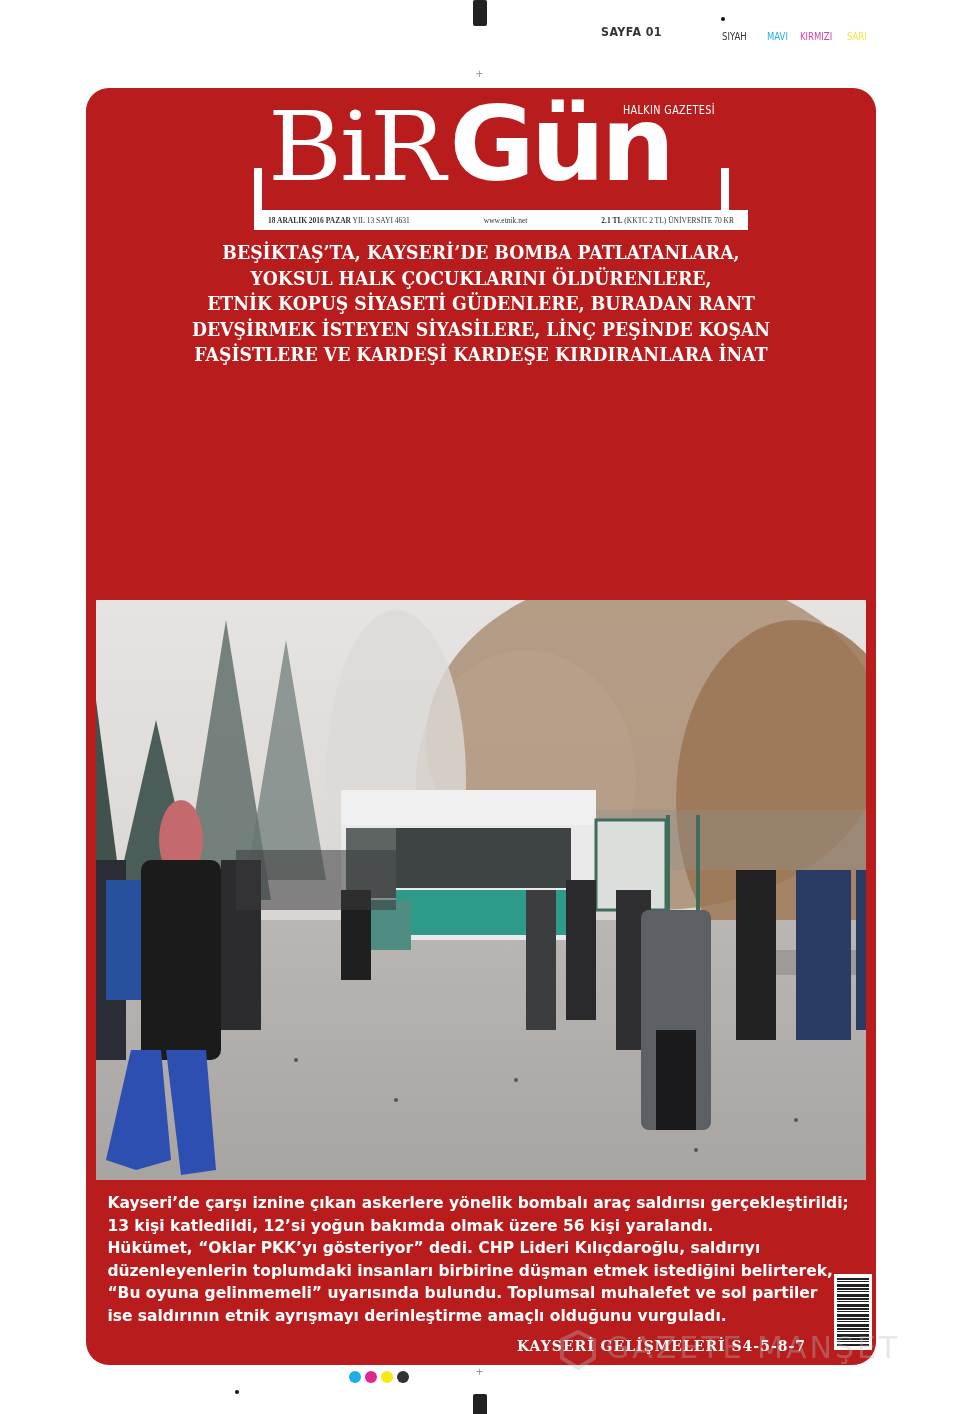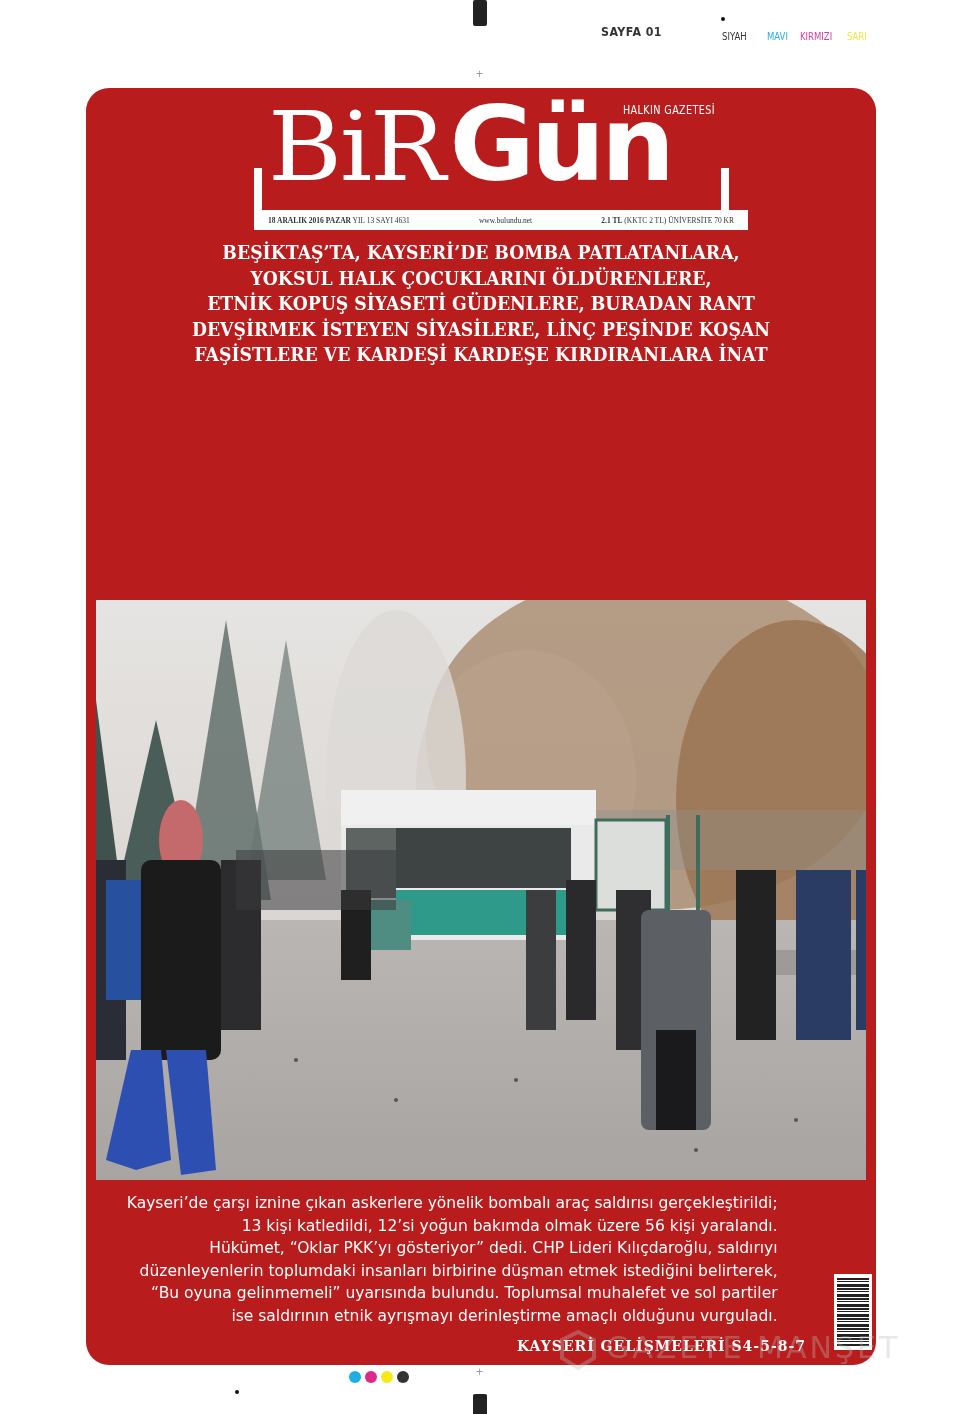--- a/index.html
+++ b/index.html
@@ -42,21 +42,21 @@
   .kicker div { white-space: nowrap; transform: scaleX(0.96); }
 
   
   .headline { position: absolute; left: 0; top: 290px; width: 790px; text-align: center; color: #fff; font-family: "DejaVu Serif", serif; font-weight: bold; font-size: 82px; line-height: 95px; letter-spacing: -2px; }
   .headline div { white-space: nowrap; }
 
   
   .photo { position: absolute; left: 10px; top: 512px; width: 770px; height: 580px; overflow: hidden; }
 
   
-  .summary { position: absolute; left: 0; top: 1104px; width: 713px; text-align: right; color: #fff; font-family: "DejaVu Sans", sans-serif; font-size: 16.5px; line-height: 22.5px; }
+  .summary { position: absolute; left: 0; top: 1104px; width: 713px; text-align: left; color: #fff; font-family: "DejaVu Sans", sans-serif; font-size: 16.5px; line-height: 22.5px; font-weight: bold; }
   .summary div { white-space: nowrap; transform: scaleX(0.94); }
 
   .footer-ref { position: absolute; right: 70px; top: 1250px; color: #fff; font-family: "DejaVu Serif", serif; font-weight: bold; font-size: 14px; letter-spacing: 1px; }
 
   .barcode { position: absolute; left: 748px; top: 1186px; width: 38px; height: 76px; background: #fff; padding: 4px 3px; }
   .barcode-lines { width: 100%; height: 100%; background: repeating-linear-gradient(180deg, #222 0 2px, #fff 2px 3px, #222 3px 4px, #fff 4px 6px, #222 6px 9px, #fff 9px 10px); }
 
   .watermark { position: absolute; left: 558px; top: 1330px; display: flex; align-items: flex-start; gap: 8px; opacity: 0.35; }
   .watermark-text { font-family: "DejaVu Sans", sans-serif; font-size: 30px; color: #bbb; letter-spacing: 3px; }
 </style>
@@ -77,21 +77,21 @@
   <div class="masthead">
     <div class="bracket"></div>
     <div class="logo">
       <span class="logo-bir">BiR</span><span class="logo-gun">Gün</span>
     </div>
     <div class="halkin">HALKIN GAZETESİ</div>
   </div>
 
   <div class="infobar">
     <span><b>18 ARALIK 2016 PAZAR</b> <span>YIL 13 SAYI 4631</span></span>
-    <span>www.bulundu.net</span>
+    <span>www.etnik.net</span>
     <span><b>2.1 TL</b> <span>(KKTC 2 TL) ÜNİVERSİTE 70 KR</span></span>
   </div>
 
   <div class="kicker">
     <div>BEŞİKTAŞ’TA, KAYSERİ’DE BOMBA PATLATANLARA,</div>
     <div>YOKSUL HALK ÇOCUKLARINI ÖLDÜRENLERE,</div>
     <div>ETNİK KOPUŞ SİYASETİ GÜDENLERE, BURADAN RANT</div>
     <div>DEVŞİRMEK İSTEYEN SİYASİLERE, LİNÇ PEŞİNDE KOŞAN</div>
     <div>FAŞİSTLERE VE KARDEŞİ KARDEŞE KIRDIRANLARA İNAT</div>
   </div>

